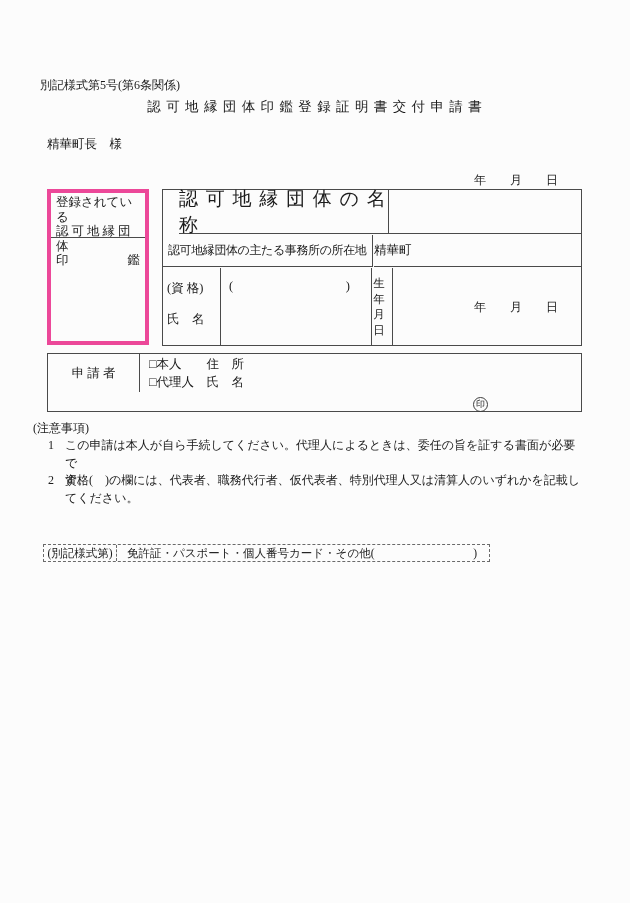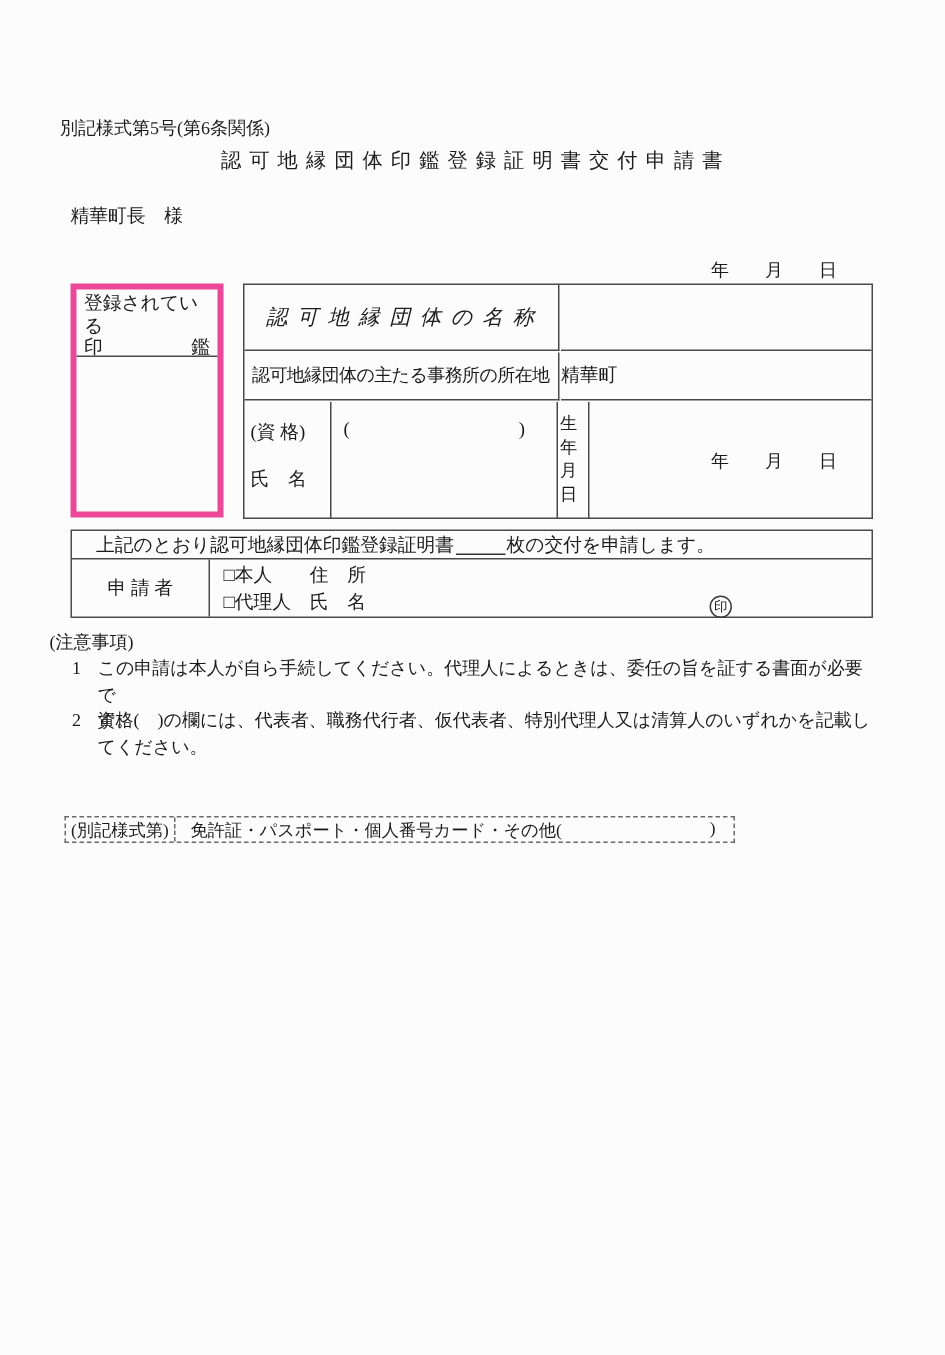--- a/index.html
+++ b/index.html
@@ -22,22 +22,22 @@
   
   .stamp-box { left:47px; top:189px; width:102px; height:156px; border:4px solid #ec4899; }
   .stamp-head { height:45px; border-bottom:1px solid #4a4a4a; padding:2px 5px 0 5px; font-size:12.5px; line-height:14.6px; }
   .stamp-l2 { letter-spacing:3px; }
   .stamp-l3 { display:flex; justify-content:space-between; }
   .stamp-area { height:110px; }
 
   
   .info-table { left:162px; top:189px; width:420px; height:157px; border:1px solid #4a4a4a; }
   .cell { position:absolute; }
-  .row1-label { left:0; top:0; width:210px; height:44px; border-right:1px solid #4a4a4a; border-bottom:1px solid #4a4a4a;
-                display:flex; align-items:center; justify-content:center; font-size:14px; letter-spacing:1.5px;font-style:italic; }
+  .row1-label { left:16px; top:0; width:210px; height:44px; border-right:1px solid #4a4a4a; border-bottom:1px solid #4a4a4a;
+                display:flex; align-items:center; justify-content:center; font-size:19px; letter-spacing:1.5px; }
   .row1-value { left:211px; top:0; right:0; height:44px; border-bottom:1px solid #4a4a4a; }
   .row2-label { left:0; top:45px; width:210px; height:32px; border-right:1px solid #4a4a4a; border-bottom:1px solid #4a4a4a;
                 display:flex; align-items:center; padding-left:5px; font-size:12px; letter-spacing:-0.4px; }
   .row2-value { left:211px; top:45px; right:0; height:32px; border-bottom:1px solid #4a4a4a;
                 display:flex; align-items:center; padding-left:0; }
   .row3-label { left:0; top:78px; width:58px; height:78px; border-right:1px solid #4a4a4a; padding:12px 0 0 4px; font-size:12.5px; }
   .row3-label .l2 { margin-top:14px; }
   .row3-paren { left:59px; top:78px; width:150px; height:78px; border-right:1px solid #4a4a4a; }
   .row3-paren .po { position:absolute; left:7px; top:11px; }
   .row3-paren .pc { position:absolute; right:21px; top:11px; }
@@ -78,20 +78,21 @@
 <body>
 
 <div class="abs form-number">別記様式第5号(第6条関係)</div>
 <div class="abs doc-title">認 可 地 縁 団 体 印 鑑 登 録 証 明 書 交 付 申 請 書</div>
 <div class="abs addressee">精華町長　様</div>
 <div class="abs date-line">年　　月　　日</div>
 
 <div class="abs stamp-box">
   <div class="stamp-head">
     <div>登録されている</div>
+    <div class="stamp-l2">認可地縁団体</div>
     <div class="stamp-l3">
       <span>印</span>
       <span>鑑</span>
     </div>
   </div>
   <div class="stamp-area"></div>
 </div>
 
 <div class="abs info-table">
   <div class="cell row1-label">認 可 地 縁 団 体 の 名 称</div>
@@ -106,25 +107,20 @@
     <span class="po">(</span>
     <span class="pc">)</span>
   </div>
   <div class="cell row3-birth-label">
     <div class="vert-text">生年月日</div>
   </div>
   <div class="cell row3-birth-value">年　　月　　日</div>
 </div>
 
 <div class="abs request-box">
-  <div class="request-line">
-    <span>上記のとおり認可地縁団体印鑑登録証明書</span>
-      <span class="blank-underline"></span>
-      <span>枚の交付を申請します。</span>
-  </div>
   <div class="applicant-row">
     <div class="applicant-cell">申 請 者</div>
     <div class="options-cell">
       <div class="option-line">
         <span>□</span>
         <span class="option-name">本人</span>
         <span>住　所</span>
       </div>
       <div class="option-line">
         <span>□</span>

